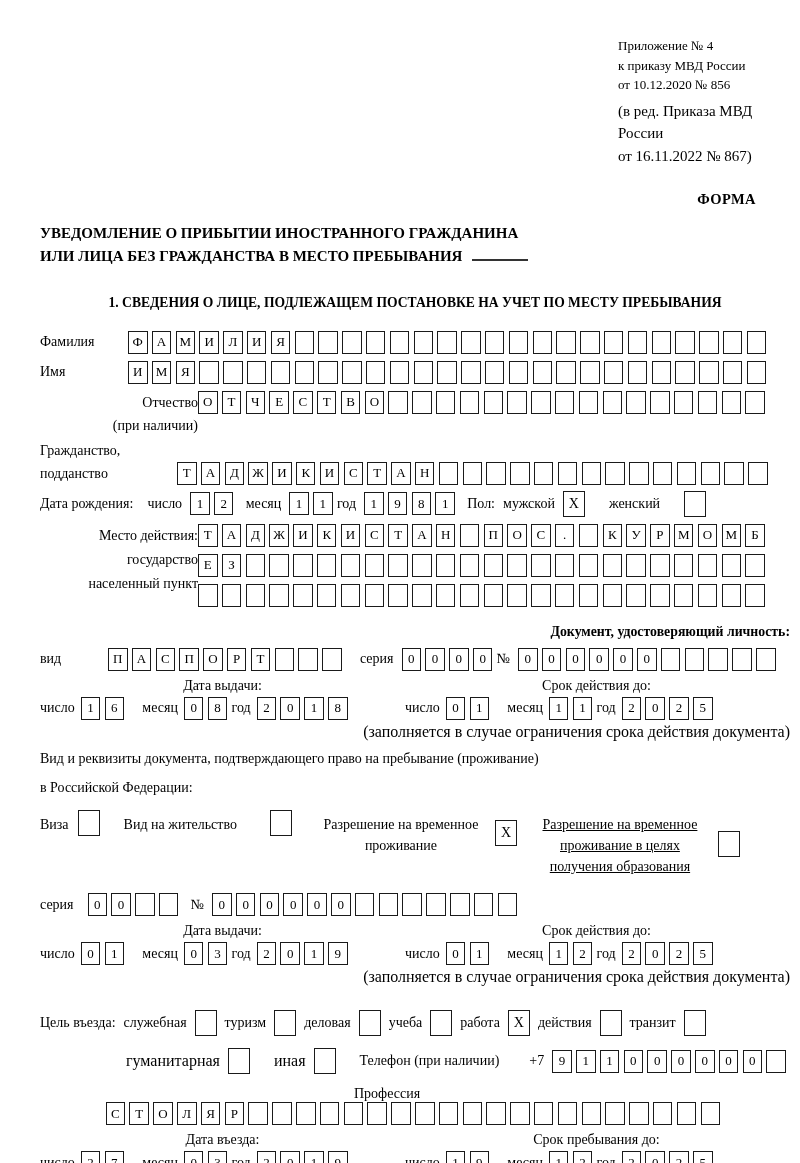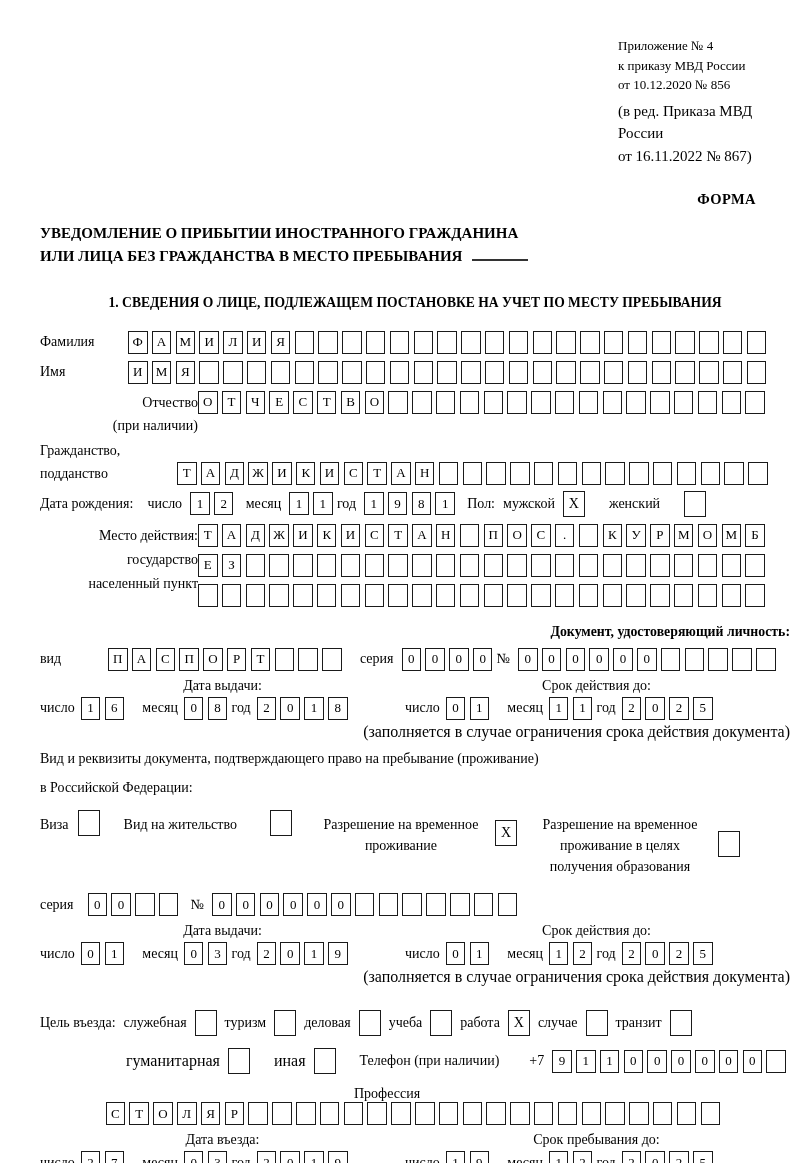--- a/index.html
+++ b/index.html
@@ -438,21 +438,21 @@
       <span class="gap-l"></span>
       <span class="cbx"></span>
     </span>
     <span class="gap-l"></span>
     <span class="opt">
       <span class="opt-label opt-wide">Разрешение на временное проживание</span>
       <span class="cbx">X</span>
     </span>
     <span class="gap-m"></span>
     <span class="opt">
-      <span class="opt-label opt-wide" style="width:178px;">Разрешение на временное проживание в целях получения образования</span>
+      <span class="opt-label opt-wide" style="width:178px;text-decoration:underline;">Разрешение на временное проживание в целях получения образования</span>
       <span class="cbx"></span>
     </span>
   </div>
 
   <div class="row" style="margin-top:16px;">
     <span class="lbl">серия</span>
     <span class="gap-m"></span>
     <div class="cells">
         <div class="cell">0</div>
         <div class="cell">0</div>
@@ -540,21 +540,21 @@
     <span class="gap-s"></span>
     <span class="opt-label">деловая</span>
     <span class="cbx"></span>
     <span class="gap-s"></span>
     <span class="opt-label">учеба</span>
     <span class="cbx"></span>
     <span class="gap-s"></span>
     <span class="opt-label">работа</span>
     <span class="cbx">X</span>
     <span class="gap-s"></span>
-    <span class="opt-label">случае</span>
+    <span class="opt-label">действия</span>
     <span class="cbx"></span>
     <span class="gap-s"></span>
     <span class="opt-label">транзит</span>
     <span class="cbx"></span>
   </div>
 
   <div class="opt-row2">
     <span class="mini-gap" style="width:86px;"></span>
     <span class="opt-label">гуманитарная</span>
     <span class="gap-s"></span>

